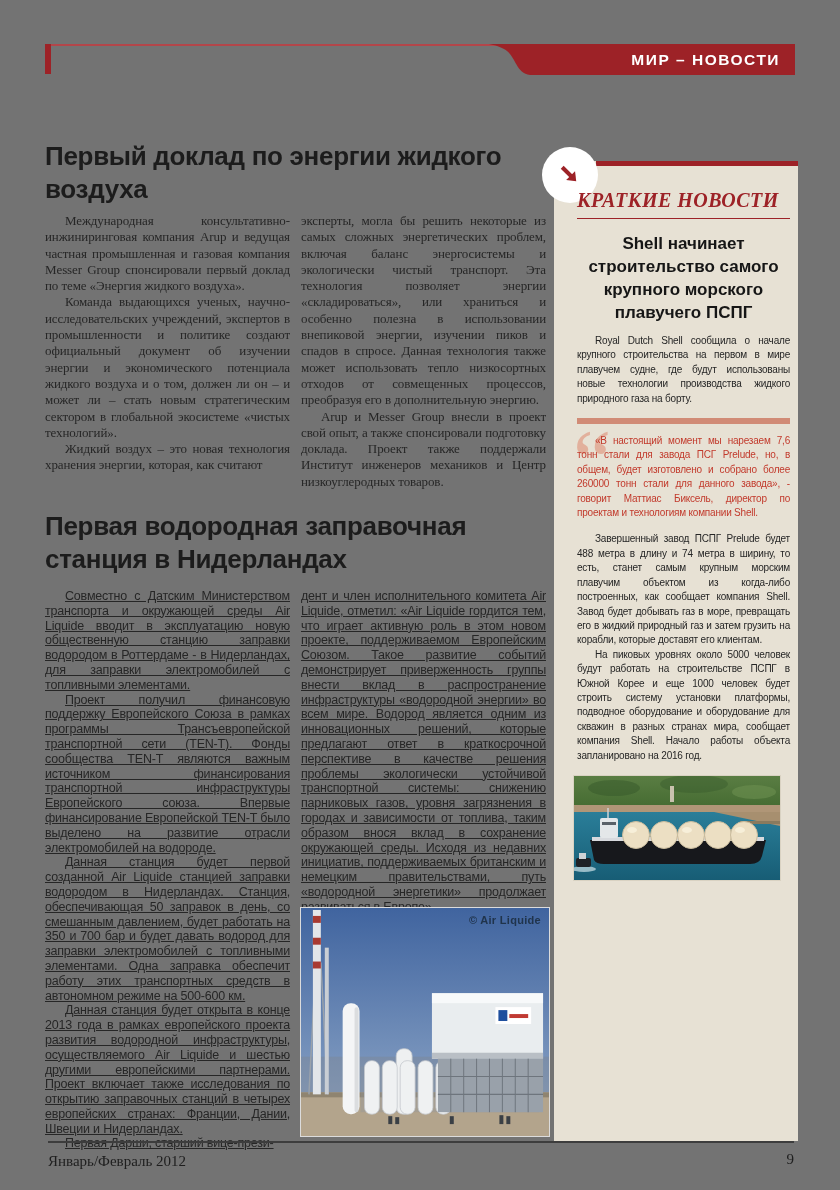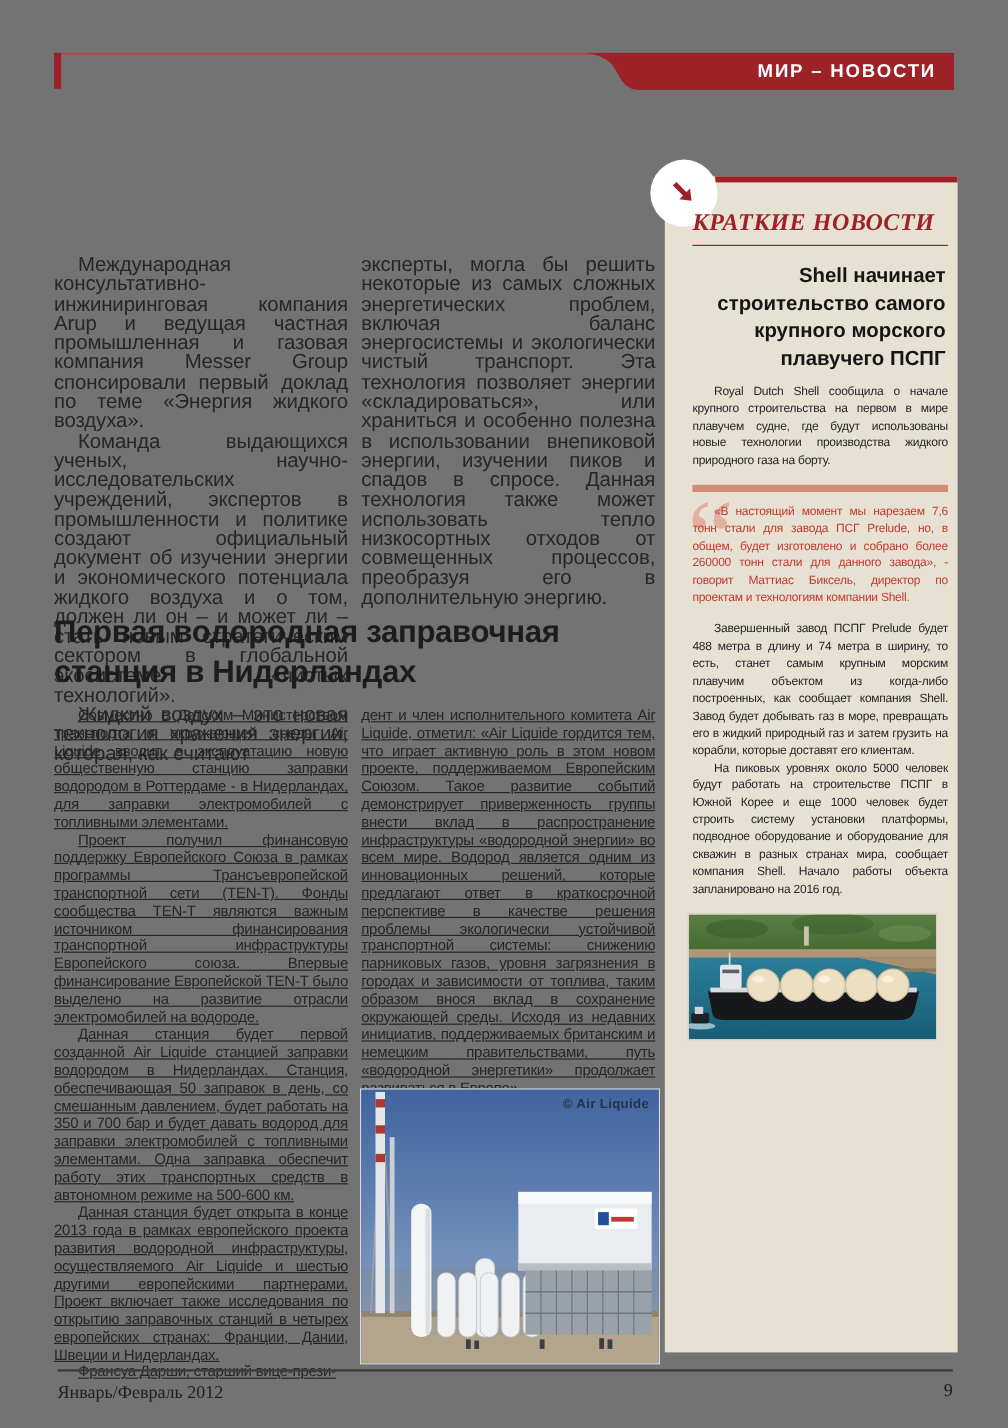--- a/index.html
+++ b/index.html
@@ -14,39 +14,39 @@
   .banner .label{position:absolute;right:15px;top:0;line-height:31px;color:#ffffff;
                  font-weight:bold;font-size:15.5px;letter-spacing:1.5px;}
 
   
   .art-title{position:absolute;left:45px;margin:0;color:#1c1c1c;font-weight:bold;
              font-size:26px;line-height:33px;letter-spacing:-0.3px;}
   .cols{position:absolute;left:45px;display:flex;gap:11px;}
   .col{width:245px;}
   .col p{margin:0;text-align:justify;text-indent:20px;hyphens:auto;}
   .col p.cont{text-indent:0;}
-  .a1 .col p{font-size:17px;line-height:16.3px;letter-spacing:-0.1px;}
+  .a1 .col p{font-size:13px;line-height:16.3px;letter-spacing:-0.1px;font-family:Liberation Serif, serif;}
   .a2 .col p{font-size:12.5px;line-height:14.8px;letter-spacing:-0.2px;text-decoration:underline;}
 
   
   .figureA{position:absolute;left:255px;top:318px;width:248px;height:228px;
            border:1px solid #dcdcdc;background:#41659f;}
   .figureA svg{display:block;width:100%;height:100%;}
   .credit{position:absolute;right:8px;top:6px;font-size:11px;color:#20344c;font-weight:bold;letter-spacing:.3px;}
 
   
-  .side{position:absolute;left:554px;top:147px;width:244px;height:980px;background:#e7e1d4;}
+  .side{position:absolute;left:554px;top:161px;width:244px;height:980px;background:#e7e1d4;}
   .side-topbar{position:absolute;left:42px;top:0;right:0;height:5px;background:#9d2227;}
   .notch{position:absolute;left:-12px;top:-14px;width:56px;height:56px;border-radius:50%;background:#ffffff;}
   .notch svg{position:absolute;left:16px;top:16px;width:24px;height:24px;}
   .side-body{position:relative;padding:28px 8px 0 23px;}
   .side-heading{display:block;color:#9d2227;font-family:"Liberation Serif","DejaVu Serif",serif;
                 font-style:italic;font-weight:bold;font-size:20px;letter-spacing:.5px;
                 padding-bottom:6px;border-bottom:1.5px solid #9d2227;}
-  .side-title{margin:13px 2px 10px 2px;text-align:right;font-weight:bold;font-size:17px;
+  .side-title{margin:13px 2px 10px 2px;text-align:center;font-weight:bold;font-size:17px;
               line-height:23px;color:#161616;}
   .side p{margin:0;text-align:justify;text-indent:18px;font-size:10px;line-height:14.4px;
           letter-spacing:-0.2px;hyphens:auto;}
   .quote-bar{height:6px;background:#d18b76;margin:12px 0 10px 0;}
   .quote-wrap{position:relative;}
   .quote-mark{position:absolute;left:-4px;top:-16px;font-family:"Liberation Serif","DejaVu Serif",serif;
               font-size:86px;line-height:86px;color:#e2b09c;z-index:0;}
   .side p.quote{position:relative;z-index:1;color:#c23a2c;}
   .side .after{margin-top:12px;}
   .figureB{margin:12px 0 0 -4px;width:206px;height:104px;border:1px solid #d9d2c2;}
@@ -72,39 +72,41 @@
 
   <div class="corner-bar"></div>
   <div class="top-rule"></div>
   <div class="banner">
     <svg viewBox="0 0 306 31" preserveAspectRatio="none">
       <path d="M0,0 H306 V31 H44 C26,31 28,12 15,5 C9,1.8 4,0.8 0,0 Z" fill="#9d2227"></path>
     </svg>
     <span class="label">МИР – НОВОСТИ</span>
   </div>
 
+  <h1 class="art-title a1-title">Первый доклад по энергии жидкого воздуха</h1>
   <div class="cols a1 a1-cols">
     <div class="col">
       <p>Международная консультативно-инжиниринговая компания Arup и ведущая частная промышленная и газовая компания Messer Group спонсировали первый доклад по теме «Энергия жидкого воздуха».</p>
       <p>Команда выдающихся ученых, научно-исследовательских учреждений, экспертов в промышленности и политике создают официальный документ об изучении энергии и экономического потенциала жидкого воздуха и о том, должен ли он – и может ли – стать новым стратегическим сектором в глобальной экосистеме «чистых технологий».</p>
       <p>Жидкий воздух – это новая технология хранения энергии, которая, как считают</p>
     </div>
     <div class="col">
       <p class="cont">эксперты, могла бы решить некоторые из самых сложных энергетических проблем, включая баланс энергосистемы и экологически чистый транспорт. Эта технология позволяет энергии «складироваться», или храниться и особенно полезна в использовании внепиковой энергии, изучении пиков и спадов в спросе. Данная технология также может использовать тепло низкосортных отходов от совмещенных процессов, преобразуя его в дополнительную энергию.</p>
+      <p>Arup и Messer Group внесли в проект свой опыт, а также спонсировали подготовку доклада. Проект также поддержали Институт инженеров механиков и Центр низкоуглеродных товаров.</p>
     </div>
   </div>
 
   <h1 class="art-title a2-title">Первая водородная заправочная станция в Нидерландах</h1>
   <div class="cols a2 a2-cols">
     <div class="col">
       <p>Совместно с Датским Министерством транспорта и окружающей среды Air Liquide вводит в эксплуатацию новую общественную станцию заправки водородом в Роттердаме - в Нидерландах, для заправки электромобилей с топливными элементами.</p>
       <p>Проект получил финансовую поддержку Европейского Союза в рамках программы Трансъевропейской транспортной сети (TEN-T). Фонды сообщества TEN-T являются важным источником финансирования транспортной инфраструктуры Европейского союза. Впервые финансирование Европейской TEN-T было выделено на развитие отрасли электромобилей на водороде.</p>
       <p>Данная станция будет первой созданной Air Liquide станцией заправки водородом в Нидерландах. Станция, обеспечивающая 50 заправок в день, со смешанным давлением, будет работать на 350 и 700 бар и будет давать водород для заправки электромобилей с топливными элементами. Одна заправка обеспечит работу этих транспортных средств в автономном режиме на 500-600 км.</p>
       <p>Данная станция будет открыта в конце 2013 года в рамках европейского проекта развития водородной инфраструктуры, осуществляемого Air Liquide и шестью другими европейскими партнерами. Проект включает также исследования по открытию заправочных станций в четырех европейских странах: Франции, Дании, Швеции и Нидерландах.</p>
-      <p>Франсуа Дарши, старший вице-прези-</p>
+      <p>Первая Дарши, старший вице-прези-</p>
     </div>
     <div class="col">
       <p class="cont">дент и член исполнительного комитета Air Liquide, отметил: «Air Liquide гордится тем, что играет активную роль в этом новом проекте, поддерживаемом Европейским Союзом. Такое развитие событий демонстрирует приверженность группы внести вклад в распространение инфраструктуры «водородной энергии» во всем мире. Водород является одним из инновационных решений, которые предлагают ответ в краткосрочной перспективе в качестве решения проблемы экологически устойчивой транспортной системы: снижению парниковых газов, уровня загрязнения в городах и зависимости от топлива, таким образом внося вклад в сохранение окружающей среды. Исходя из недавних инициатив, поддерживаемых британским и немецким правительствами, путь «водородной энергетики» продолжает развиваться в Европе».</p>
     </div>
 
     <figure class="figureA" style="margin:0;">
       <svg viewBox="0 0 250 230" preserveAspectRatio="none">
         <defs>
           <linearGradient id="sky" x1="0" y1="0" x2="0" y2="1">
             <stop offset="0" stop-color="#40649f"></stop>

